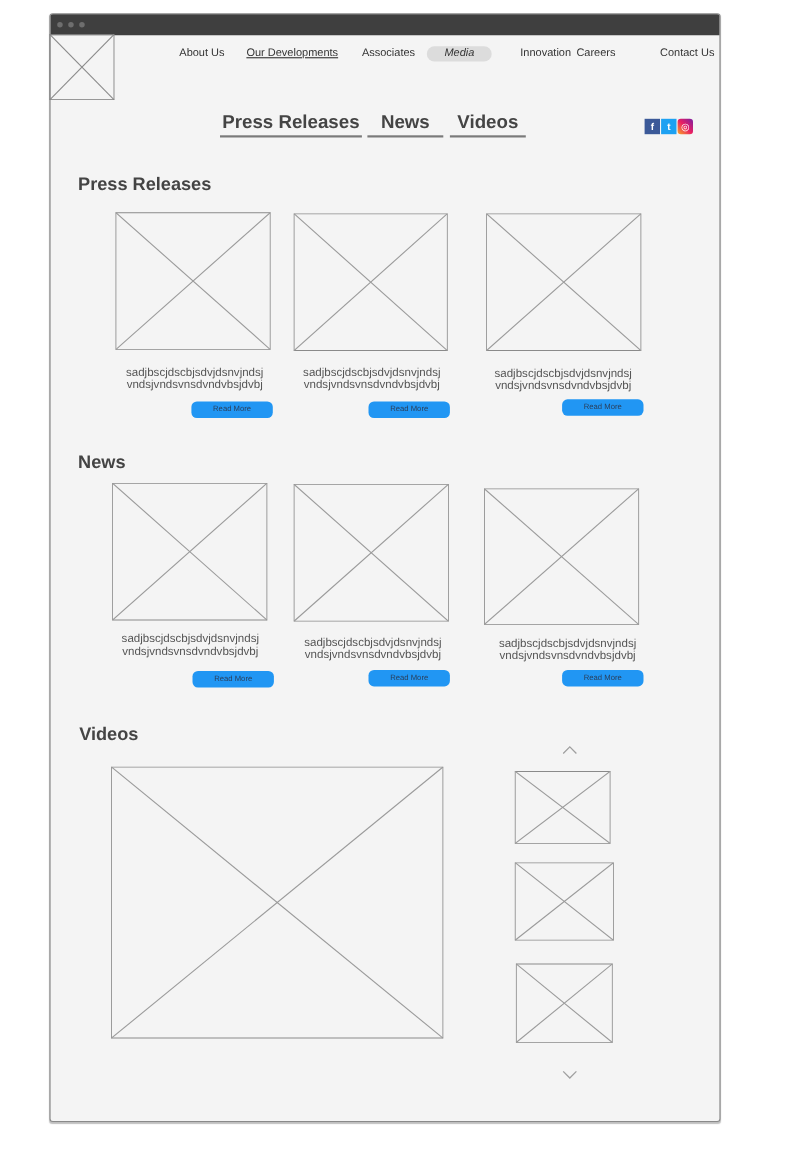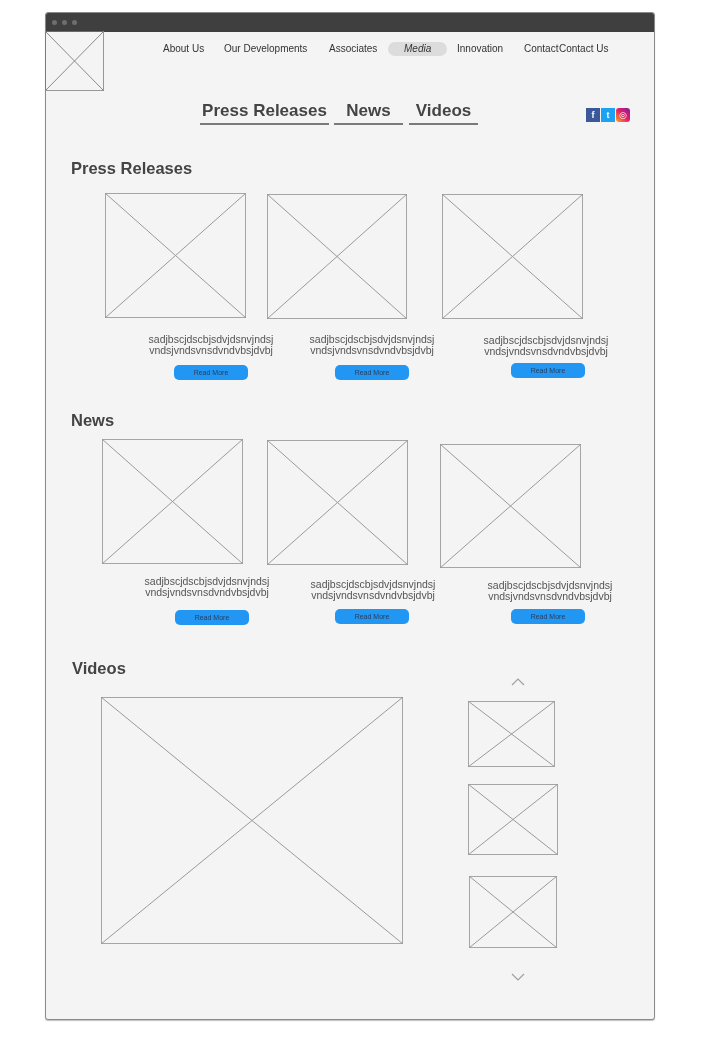--- a/index.html
+++ b/index.html
@@ -15,21 +15,21 @@
   }
   .titlebar .dots { position: absolute; left: 6px; top: 7px; display: flex; gap: 5px; }
   .titlebar .dot { width: 5px; height: 5px; border-radius: 50%; background: #6e6e6e; }
   .titlebar .title { position: absolute; left: 0; right: 0; top: 3px; text-align: center; color: #f2f2f2; font-size: 9px; font-weight: bold; }
   .ph { position: absolute; }
   .ph svg { width: 100%; height: 100%; display: block; }
   .nav-item { position: absolute; top: 42px; font-size: 10px; color: #333; white-space: nowrap; line-height: 14px; }
   .nav-item.active { background: #dcdcdc; border-radius: 8px; padding: 0 16px; top: 42px; }
   .tab { position: absolute; top: 101px; font-size: 17px; color: #444; font-weight: bold; text-align: center; border-bottom: 2px solid #7a7a7a; padding-bottom: 2px; line-height: 20px; }
   .section-title { position: absolute; font-size: 16.5px; font-weight: bold; color: #444; }
-  .caption { position: absolute; font-size: 10.5px; color: #555; line-height: 11px; text-align: center; white-space: nowrap; margin-left: 34px; }
+  .caption { position: absolute; font-size: 10.5px; color: #555; line-height: 11px; text-align: center; white-space: nowrap; }
   .btn { position: absolute; width: 74px; height: 15px; background: #2196f3; border-radius: 5px; color: #2a3e5a; font-size: 7px; text-align: center; line-height: 15px; }
   .social { position: absolute; top: 108px; left: 586px; display: flex; gap: 1px; }
   .social .s { width: 14px; height: 14px; color: #fff; font-size: 9px; font-weight: bold; text-align: center; line-height: 15px; }
   .chev { position: absolute; color: #a0a0a0; font-size: 12px; }
 </style>
 </head>
 <body>
 
 <div class="window">
   <div class="titlebar">
@@ -44,26 +44,26 @@
 <div class="ph" style="left:45px;top:31px;width:59px;height:60px;">
   <svg viewBox="0 0 100 100" preserveAspectRatio="none">
       <rect x="0" y="0" width="100" height="100" fill="none" stroke="#7a7a7a" stroke-width="1.5" vector-effect="non-scaling-stroke"></rect>
       <line x1="0" y1="0" x2="100" y2="100" stroke="#8a8a8a" stroke-width="1" vector-effect="non-scaling-stroke"></line>
       <line x1="100" y1="0" x2="0" y2="100" stroke="#8a8a8a" stroke-width="1" vector-effect="non-scaling-stroke"></line>
     </svg>
 </div>
 
 <div>
   <span class="nav-item" style="left:163px;">About Us</span>
-  <span class="nav-item" style="left:224px;">Our Developments</span>
+  <span class="nav-item" style="left:224px;text-decoration:underline;">Our Developments</span>
   <span class="nav-item" style="left:329px;">Associates</span>
   <span class="nav-item active" style="left:388px;font-style:italic;">Media</span>
-  <span class="nav-item" style="left:457px;">Innovation</span>
-  <span class="nav-item" style="left:524px;">Contact</span>
-  <span class="nav-item" style="left:559px;">Contact Us</span>
+  <span class="nav-item" style="left:473px;">Innovation</span>
+  <span class="nav-item" style="left:524px;">Careers</span>
+  <span class="nav-item" style="left:600px;">Contact Us</span>
 </div>
 
 <div>
   <div class="tab" style="left:200px;width:129px;">Press Releases</div>
   <div class="tab" style="left:334px;width:69px;">News</div>
   <div class="tab" style="left:409px;width:69px;">Videos</div>
 </div>
 
 <div class="social">
   <div class="s" style="background:#3b5998;">f</div>

